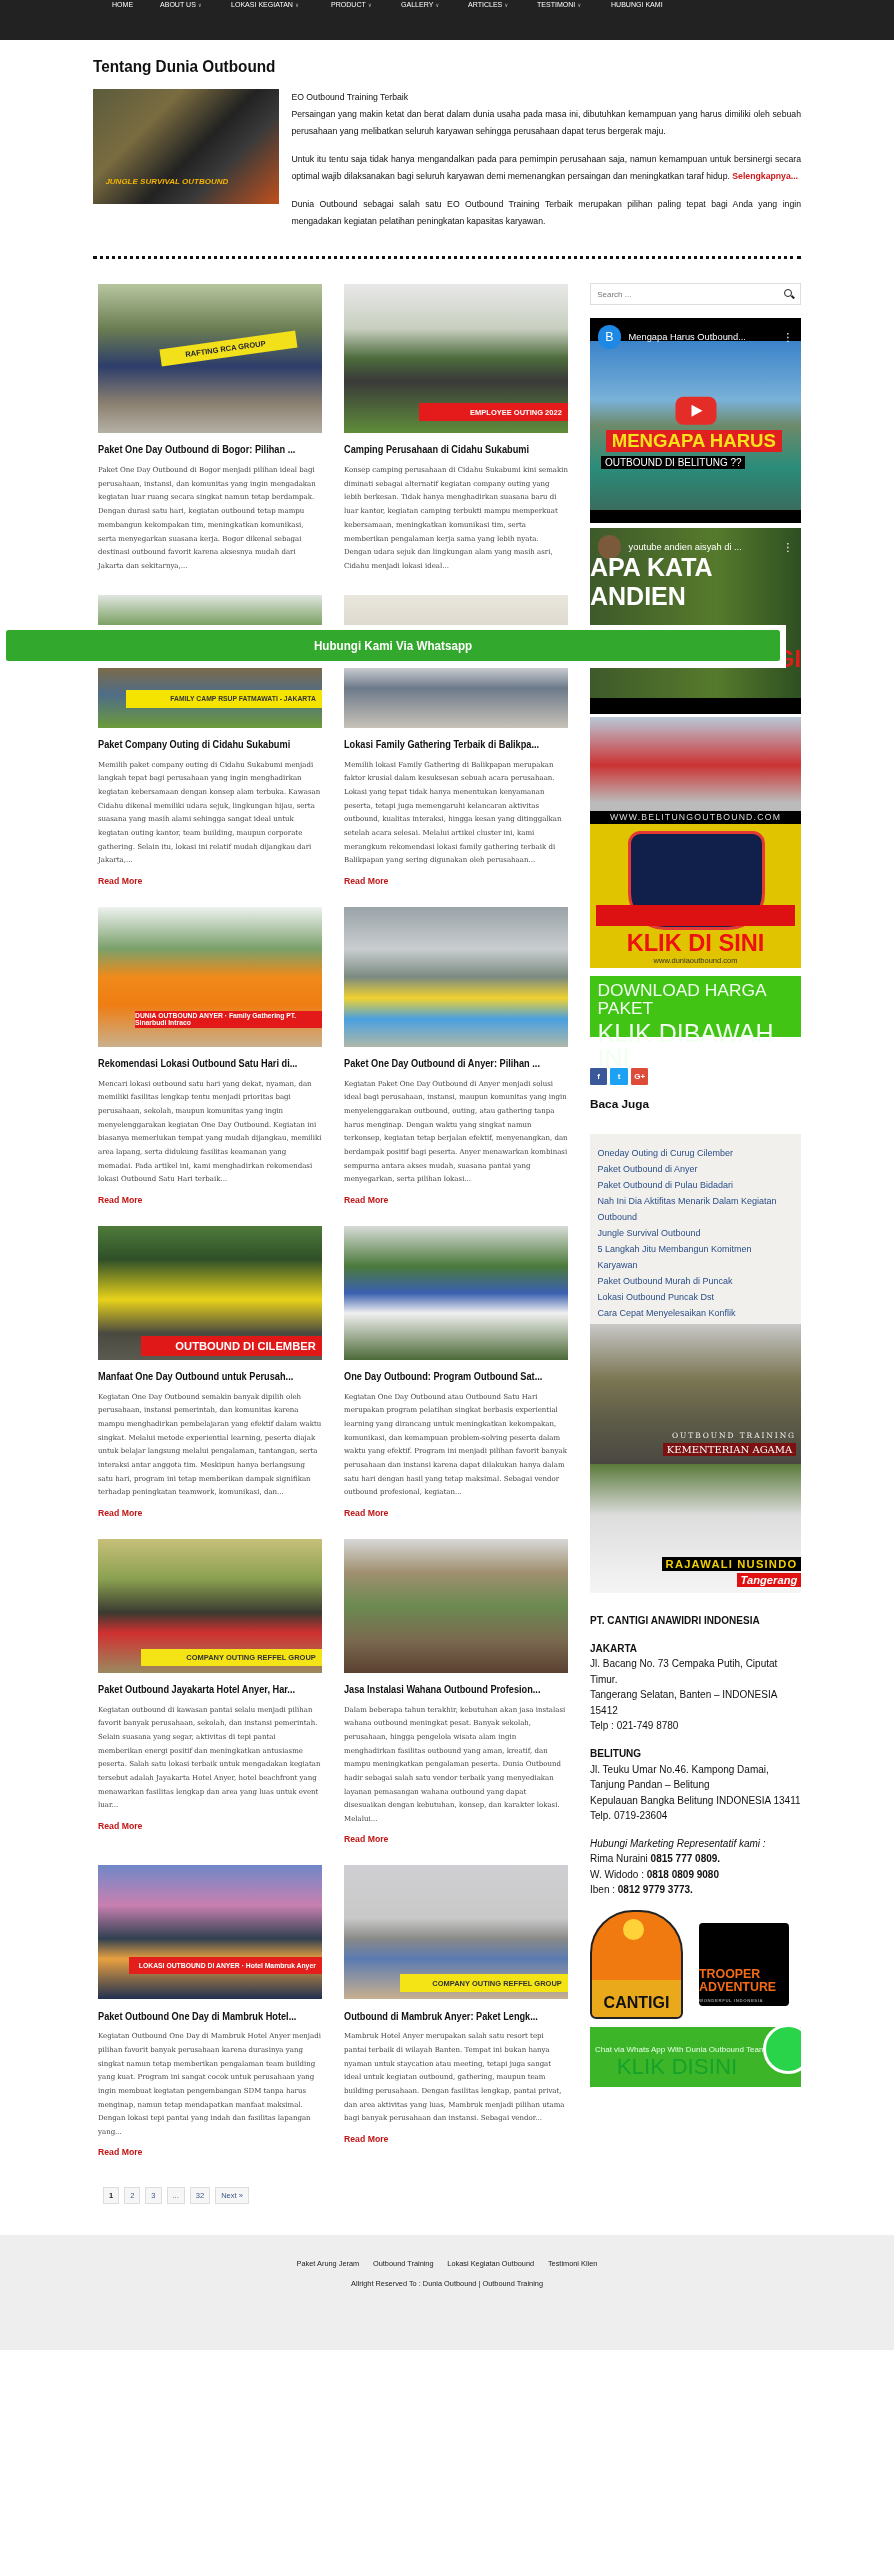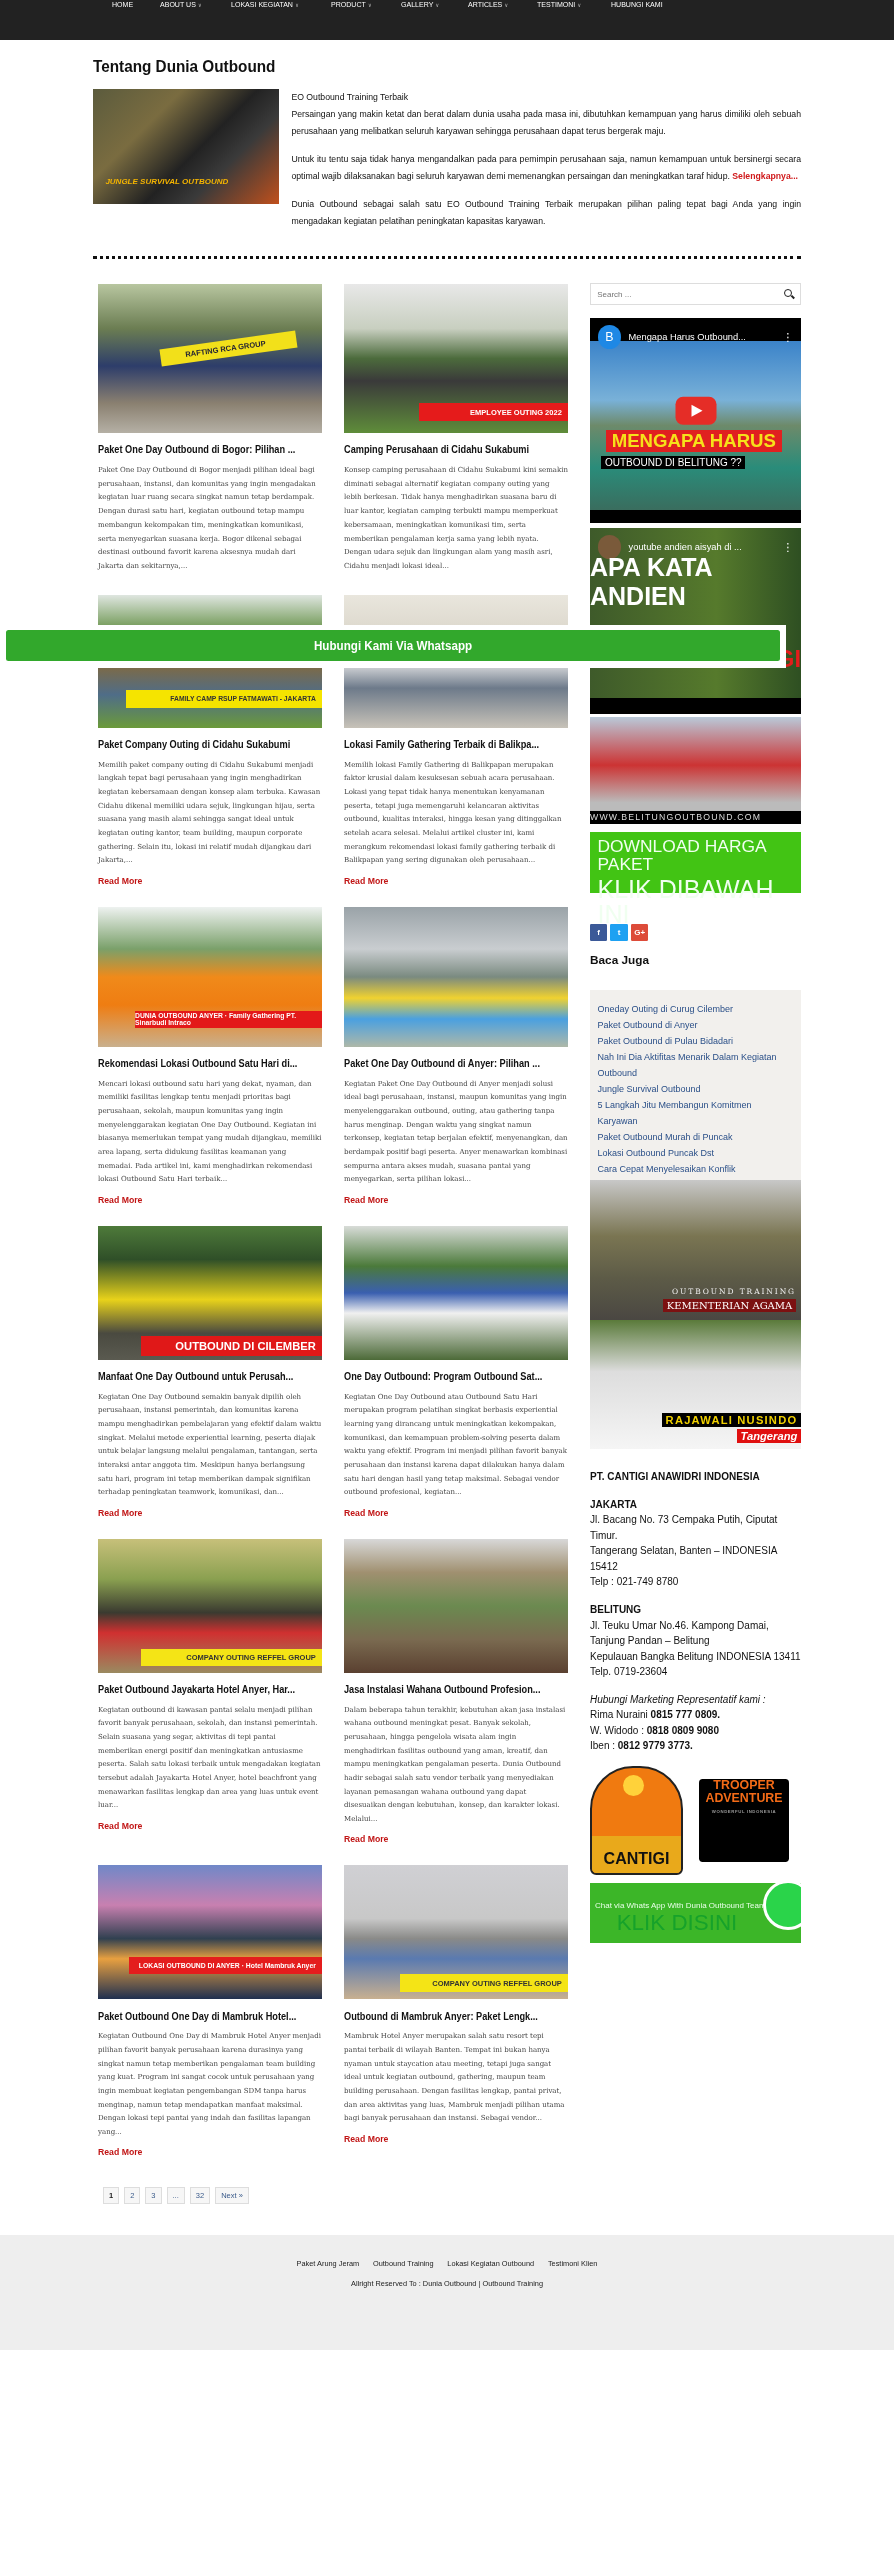--- a/index.html
+++ b/index.html
@@ -40,21 +40,21 @@
 .play{position:absolute;left:50%;top:93px;transform:translate(-50%,-50%);width:41px;height:28.6px;background:#e52d27;border-radius:7.5px;z-index:3}
 .play:after{content:"";position:absolute;left:16px;top:8px;border-left:11.2px solid #fff;border-top:6.2px solid transparent;border-bottom:6.2px solid transparent}
 .video-caption{position:absolute;left:15.5px;top:112px;background:#e02020;color:#f6e11a;font-weight:bold;font-size:18.6px;padding:0 6.2px;z-index:2}
 .video-caption2{position:absolute;left:11.2px;top:138px;background:#000;color:#fff;font-size:10px;padding:1.2px 3.7px;z-index:2}
 .video2{height:186px;background:#1c3a1a;margin-top:5px;position:relative;overflow:hidden}
 .video2 .body{position:absolute;inset:0;background:linear-gradient(90deg,#3e5a2a 0%,#567a2c 60%,#2e4f22 100%)}
 .v2-title{position:absolute;right:0;top:25px;color:#fff;font-weight:bold;font-size:25px;z-index:2}
 .v2-title2{position:absolute;right:0;top:118px;color:#e51c1c;font-weight:bold;font-size:23.6px;z-index:2}
 .v2-bar{position:absolute;left:0;right:0;bottom:0;height:16px;background:#000}
 .banner-belitung{height:107px;background:linear-gradient(180deg,#b9c9d9 0%,#c33 45%,#bbb 80%);position:relative;margin-top:3.7px}
-.banner-belitung .bb-label{position:absolute;bottom:0;left:0;right:0;height:13.7px;background:#000;color:#ddd;font-size:8.7px;letter-spacing:1.2px;line-height:13.7px}
+.banner-belitung .bb-label{position:absolute;bottom:0;left:0;right:0;height:13.7px;background:#000;color:#ddd;text-align:center;font-size:8.7px;letter-spacing:1.2px;line-height:13.7px}
 .klik-sini{height:144px;background:#e1c400;position:relative;text-align:center}
 .klik-sini .badge{position:absolute;left:38px;top:6.2px;width:137px;height:99px;background:#10204a;border:3.7px solid #e53935;border-radius:12.4px 12.4px 37px 37px}
 .klik-sini .ribbon{position:absolute;left:6.2px;right:6.2px;top:81px;height:21px;background:#d11}
 .klik-sini .kt{position:absolute;left:0;right:0;top:106px;color:#e11;font-weight:bold;font-size:23.6px}
 .klik-sini .ku{position:absolute;left:0;right:0;top:132px;color:#333;font-size:7.5px}
 .dl-banner{height:61px;background:#42c414;margin-top:7.5px;color:#f0fff0;padding:6.2px 7.5px;line-height:1}
 .dl-banner .l1{font-size:17.4px}
 .dl-banner .l2{font-size:25px;margin-top:3.7px}
 .dl-list{margin-top:3.7px}
 .dl-list a{display:block;color:#1e7f1e;font-size:9px;line-height:16px}
@@ -69,21 +69,21 @@
 .promo2{height:129px;background:linear-gradient(180deg,#5a7a3a 0%,#ddd 40%,#f5f5f5 100%);position:relative}
 .promo2 .t1{position:absolute;right:0;top:93px;background:#000;color:#f0d000;font-weight:bold;font-size:11.2px;padding:1.2px 3.7px;letter-spacing:1.2px}
 .promo2 .t2{position:absolute;right:0;top:109px;background:#e01010;color:#fff;font-style:italic;font-weight:bold;font-size:11.2px;padding:1.2px 3.7px}
 .company{margin-top:20px;font-size:10px;line-height:15.5px;color:#111}
 .company b{font-weight:bold}
 .company .blk{margin-top:12.4px}
 .logos{display:flex;gap:16px;margin-top:12.4px;align-items:center}
 .logo-bhumi{width:93px;height:109px;background:#f07a10;border:2.5px solid #222;border-radius:43px 43px 6.2px 6.2px;position:relative;overflow:hidden}
 .logo-bhumi .sun{position:absolute;width:21px;height:21px;border-radius:50%;background:#ffd23a;left:31px;top:6.2px}
 .logo-bhumi .txt{position:absolute;bottom:0;left:0;right:0;height:37px;background:#e9a91b;color:#111;font-weight:bold;font-size:16px;text-align:center;padding-top:13.7px}
-.logo-trooper{width:90px;height:83px;background:#000;border-radius:3.7px;color:#f36b17;font-weight:bold;text-align:center;font-size:12.4px;line-height:12.4px}
+.logo-trooper{width:90px;height:83px;background:#000;border-radius:3.7px;color:#f36b17;font-weight:bold;text-align:left;padding-top:45px;font-size:12.4px;line-height:12.4px}
 .logo-trooper small{display:block;font-size:4.3px;color:#999;margin-top:1.9px;letter-spacing:0.6px}
 .wa-banner{height:60px;background:#3cb628;margin-top:7.5px;position:relative;overflow:hidden;padding:18.6px 5px}
 .wa-banner .w1{color:#e9ffe9;font-size:8px}
 .wa-banner .w2{color:#16a22a;font-size:22.4px;text-align:center;margin-top:0;margin-right:37px}
 .wa-banner .wa-icon{position:absolute;right:-12.4px;top:-2.5px;width:50px;height:50px;border-radius:50%;background:#2ad44a;border:3.7px solid #fff}
 
 .pagination{display:flex;gap:5px;margin:8.7px 0 31px 5px}
 .pagination a{border:0.6px solid #ddd;background:#f6f6f6;color:#3a5a8a;font-size:7.5px;height:17.4px;display:flex;align-items:center;padding:0 5px;min-width:11.2px;justify-content:center}
 .pagination a.cur{color:#222;font-weight:bold}
 
@@ -276,20 +276,26 @@
         </div>
         <div class="v2-title">APA KATA ANDIEN</div>
         <div class="v2-title2">BHUMI CANTIGI</div>
         <div class="v2-bar"></div>
       </div>
 
       <div class="banner-belitung">
         <div class="bb-label">WWW.BELITUNGOUTBOUND.COM</div>
       </div>
 
+      <div class="klik-sini">
+        <div class="badge"></div>
+        <div class="ribbon"></div>
+        <div class="kt">KLIK DI SINI</div>
+        <div class="ku">www.duniaoutbound.com</div>
+      </div>
 
       <div class="dl-banner">
         <div class="l1">DOWNLOAD HARGA PAKET</div>
         <div class="l2">KLIK DIBAWAH INI</div>
       </div>
 
       <div class="share">
         <span style="background:#3b5998">f</span>
         <span style="background:#1da1f2">t</span>
         <span style="background:#dd4b39">G+</span>

